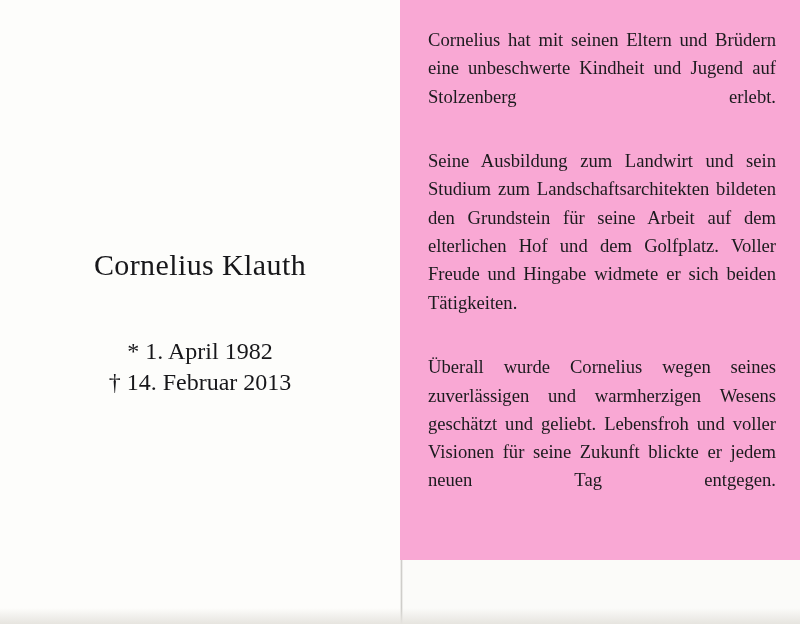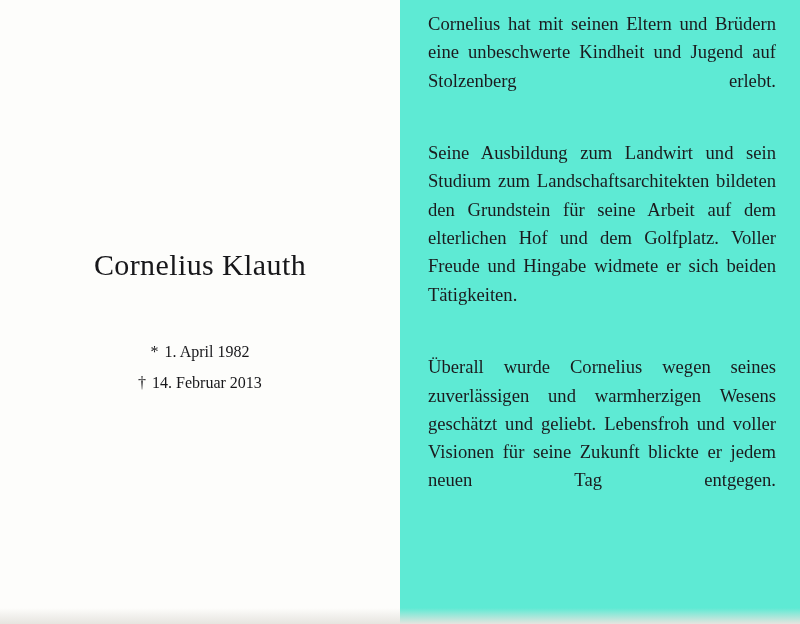--- a/index.html
+++ b/index.html
@@ -46,25 +46,25 @@
     position: relative;
     box-sizing: border-box;
     display: flex;
     flex-direction: column;
     align-items: center;
     justify-content: flex-start;
     background: #fdfdfb;
   }
   .page-right {
     width: 400px;
-    height: 624px;
+    height: 560px;
     position: relative;
     box-sizing: border-box;
-    padding: 10px 24px 10px 28px;
-    background: #5eead4;
+    padding: 26px 24px 10px 28px;
+    background: #f9a8d4;
   }
   .fold {
     position: absolute;
     left: 400px;
     top: 0;
     width: 3px;
     height: 624px;
     background: linear-gradient(to right, rgba(200,198,193,0.0), rgba(170,168,163,0.55), rgba(200,198,193,0.0));
     pointer-events: none;
   }
@@ -80,42 +80,42 @@
     font-family: "Liberation Serif", serif;
   }
   .dates {
     position: absolute;
     top: 336px;
     left: 0;
     width: 100%;
     text-align: center;
   }
   .date-line {
-    font-size: 16px;
+    font-size: 24px;
     line-height: 31px;
     color: #17171a;
     white-space: nowrap;
   }
   .date-sym {
     display: inline-block;
     margin-right: 6px;
   }
   .body-text {
     font-size: 18.6px;
     line-height: 28.3px;
     text-align: justify;
     text-justify: inter-word;
     color: #1b1b1e;
     hyphens: manual;
   }
   .para {
     margin: 0;
   }
   .para + .para {
-    margin-top: 16px;
+    margin-top: 8px;
   }
   
   .para:after {
     content: "";
     display: inline-block;
     width: 100%;
   }
 </style>
 </head>
 <body>

